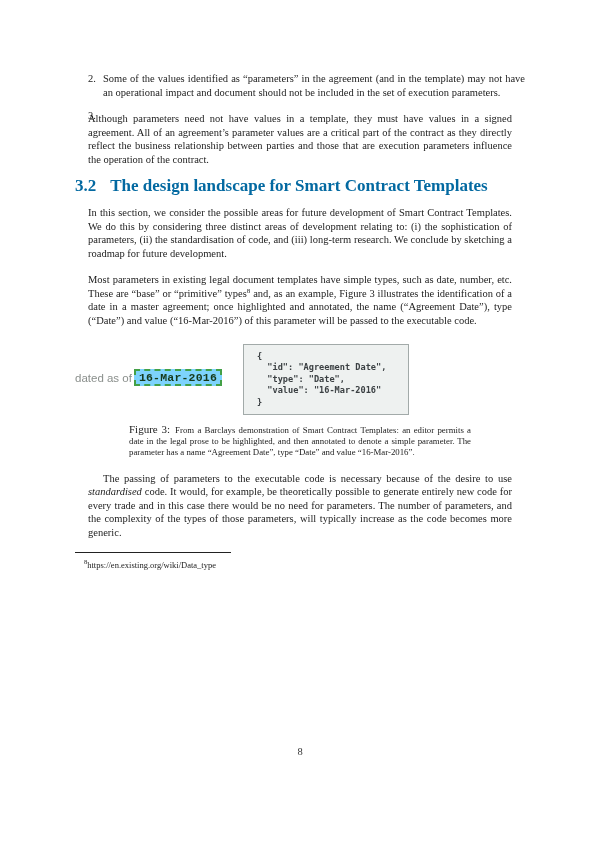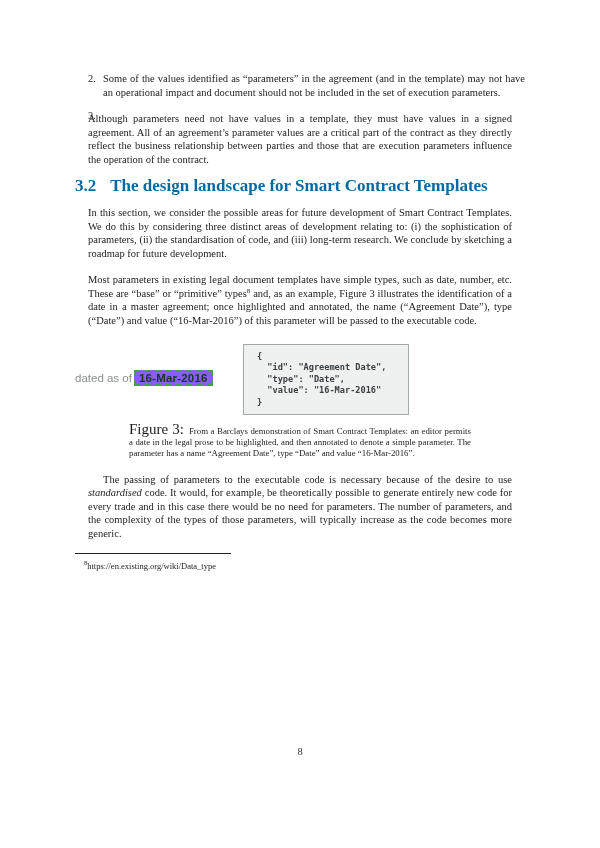--- a/index.html
+++ b/index.html
@@ -44,26 +44,27 @@
   .figure-wrap { margin: 9px 0 0 0; display: flex; flex-direction: row; align-items: center; }
   .prose-line {
     width: 168px;
     font-family: "Liberation Sans", sans-serif;
     font-size: 11.5px;
     display: flex; align-items: center;
     white-space: nowrap;
   }
   .prose-gray { color: #8a8f8c; margin-right: 2px; }
   .hl-param {
-    background: #8b5cf6;
+    background: #7dd3fc;
     color: #16391a;
     border: 2px dashed #43a047;
     font-weight: bold;
     padding: 0px 3px;
     letter-spacing: 0.2px;
+    font-family: Liberation Mono, monospace;
   }
   .code-box {
     box-sizing: border-box;
     width: 166px;
     margin-top: 4px;
     background: #eef1f0;
     border: 1px solid #a2aaa9;
     padding: 6px 6px 6px 13px;
   }
   .code-box pre {
@@ -75,21 +76,21 @@
     color: #3b4043;
     white-space: pre;
   }
   .caption {
     width: 342px;
     margin: 9px auto 0 auto;
     font-size: 8.8px;
     line-height: 11.2px;
     text-align: justify;
   }
-  .caption .cap-label { font-size: 15px; margin-right: 5px; }
+  .caption .cap-label { font-size: 11px; margin-right: 5px; }
   
   .footnote-rule {
     width: 156px; height: 0;
     border-top: 1px solid #222;
     margin: 6px 0 3px 0;
   }
   .footnote { font-size: 8.5px; line-height: 11px; padding-left: 9px; color: #1c1c1c; }
   .footnote sup { font-size: 6.5px; }
   sup.fn-mark { font-size: 7px; line-height: 0; }
   .page-num {

